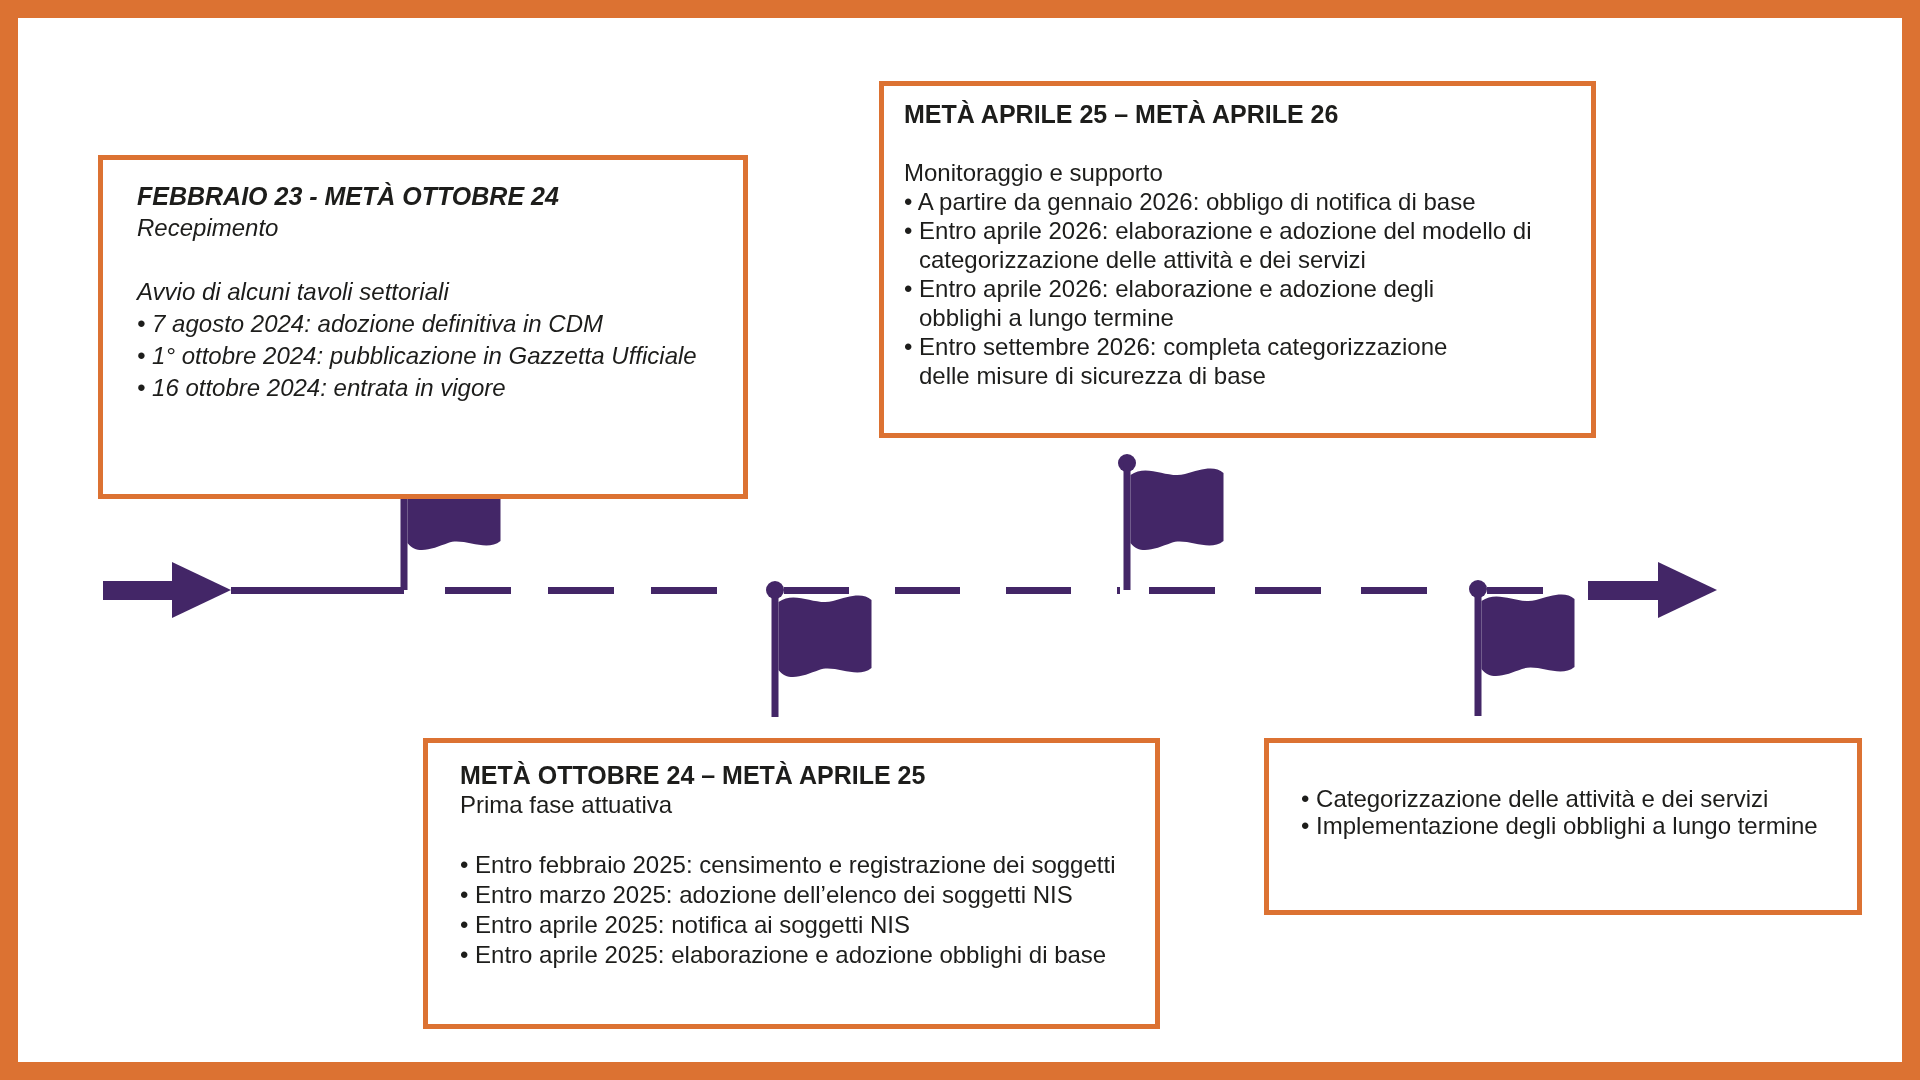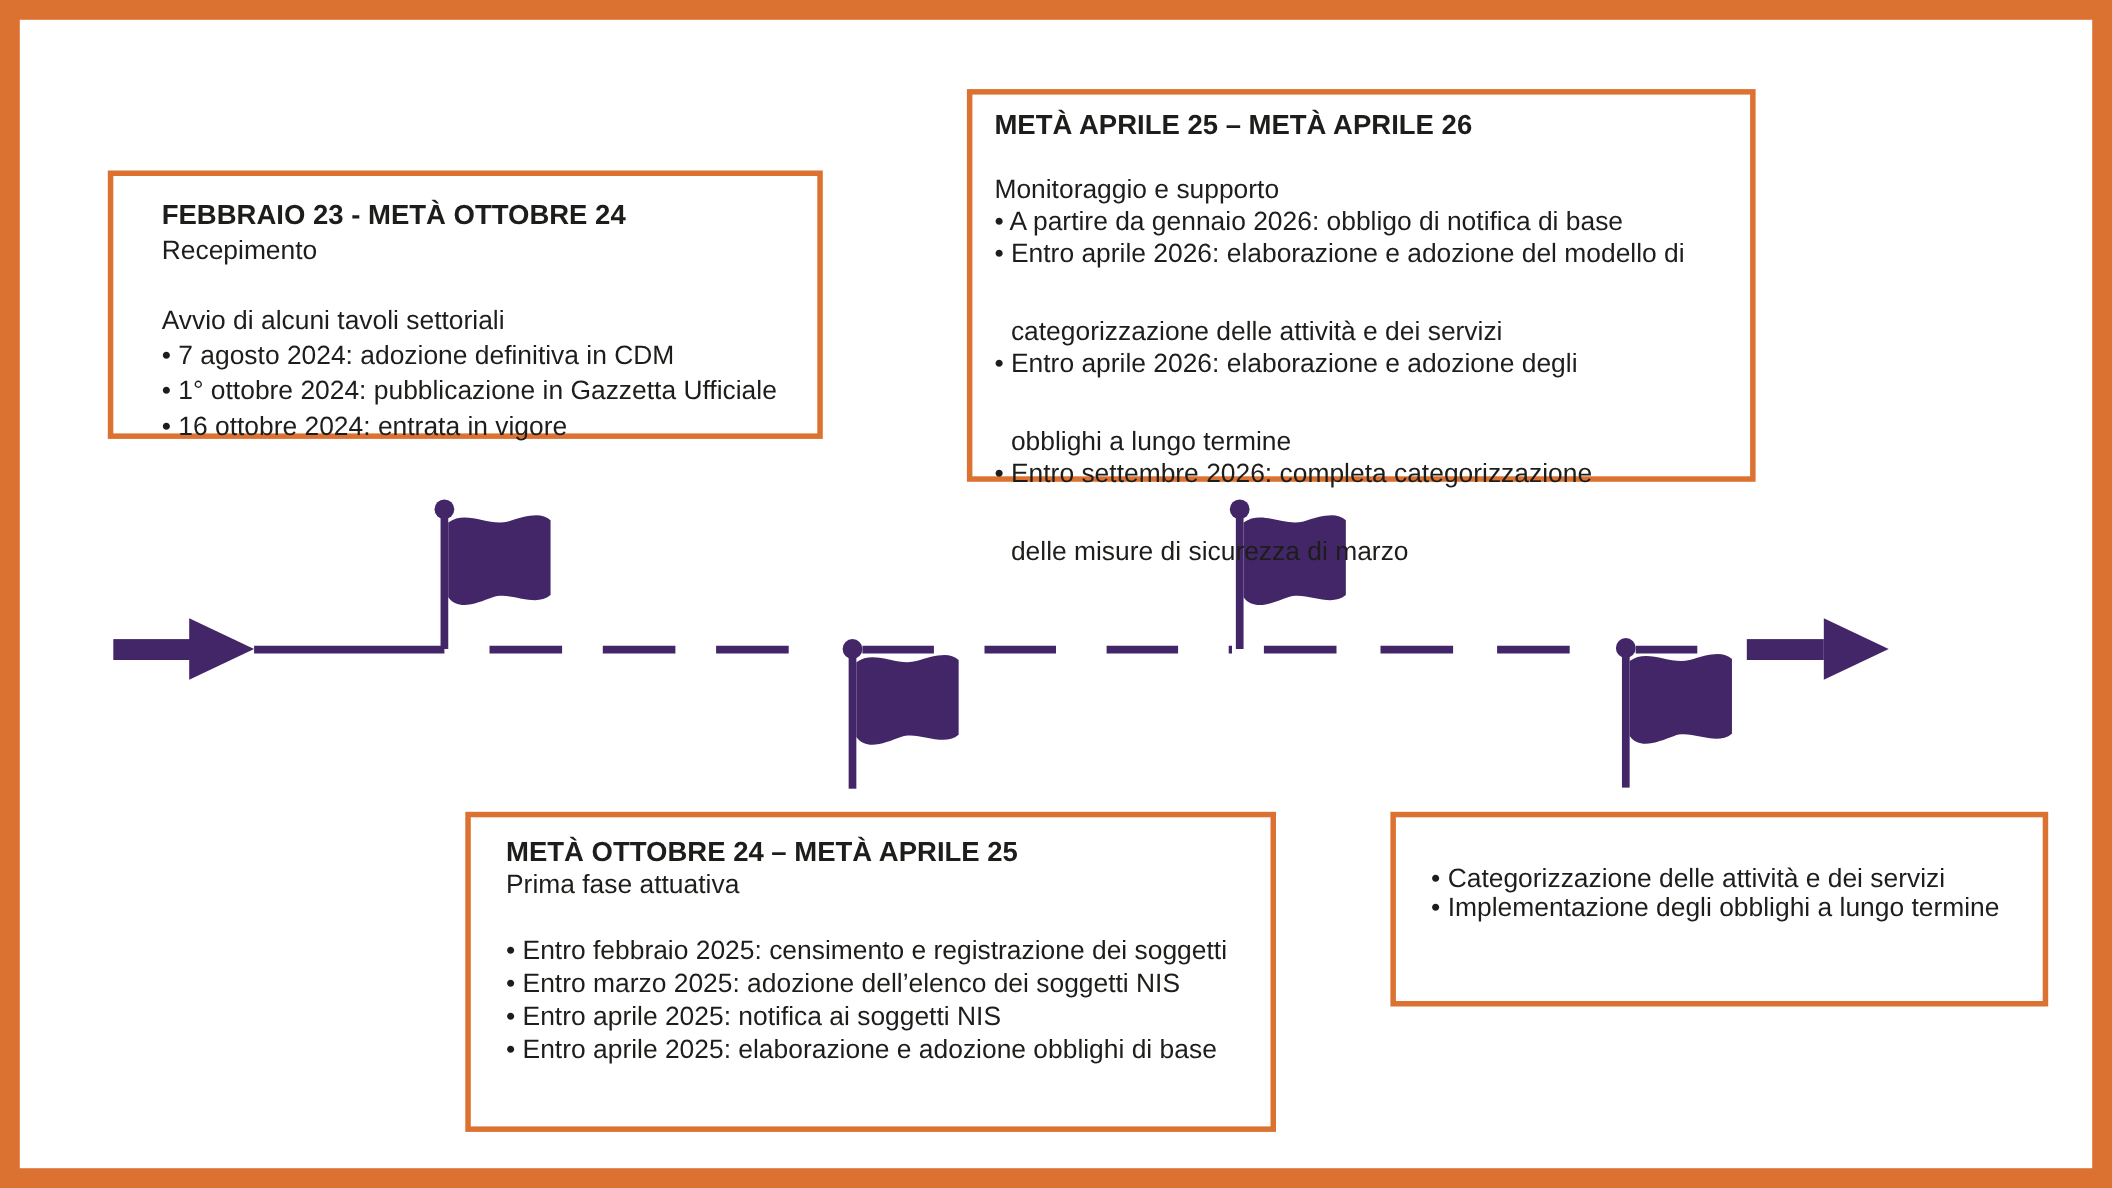--- a/index.html
+++ b/index.html
@@ -26,23 +26,23 @@
   
   .phase-box{
     position:absolute;
     box-sizing:border-box;
     border:5px solid #dc7232;
     background:#ffffff;
   }
   .phase-box .title{font-weight:bold;font-size:25px;}
   .phase-box .line,.phase-box .title{white-space:nowrap;}
   .phase-box .line{font-size:24px;}
-  .phase-box .cont{padding-left:15px;margin-top:42px;}
+  .phase-box .cont{padding-left:15px;}
 
-  #box1{left:98px;top:155px;width:650px;height:244px;padding:20px 8px 0 44px;}
+  #box1{left:98px;top:155px;width:650px;height:344px;padding:20px 8px 0 34px;font-style:italic;}
   #box1 .line,#box1 .title,#box1 .spacer{line-height:32px;height:32px;}
 
   #box2{left:879px;top:81px;width:717px;height:357px;padding:14px 8px 0 20px;}
   #box2 .line,#box2 .title,#box2 .spacer{line-height:29px;height:29px;}
 
   #box3{left:423px;top:738px;width:737px;height:291px;padding:17px 8px 0 32px;}
   #box3 .line,#box3 .title,#box3 .spacer{line-height:30px;height:30px;}
 
   #box4{left:1264px;top:738px;width:598px;height:177px;padding:15px 8px 0 32px;}
   #box4 .line,#box4 .title,#box4 .spacer{line-height:27px;height:27px;}
@@ -104,21 +104,21 @@
   <section class="phase-box" id="box2">
     <div class="title">METÀ APRILE 25 – METÀ APRILE 26</div>
     <div class="spacer"></div>
     <div class="line">Monitoraggio e supporto</div>
     <div class="line">• A partire da gennaio 2026: obbligo di notifica di base</div>
     <div class="line">• Entro aprile 2026: elaborazione e adozione del modello di</div>
     <div class="line cont">categorizzazione delle attività e dei servizi</div>
     <div class="line">• Entro aprile 2026: elaborazione e adozione degli</div>
     <div class="line cont">obblighi a lungo termine</div>
     <div class="line">• Entro settembre 2026: completa categorizzazione</div>
-    <div class="line cont">delle misure di sicurezza di marzo</div>
+    <div class="line cont">delle misure di sicurezza di base</div>
   </section>
 
   <section class="phase-box" id="box3">
     <div class="title">METÀ OTTOBRE 24 – METÀ APRILE 25</div>
     <div class="line">Prima fase attuativa</div>
     <div class="spacer"></div>
     <div class="line">• Entro febbraio 2025: censimento e registrazione dei soggetti</div>
     <div class="line">• Entro marzo 2025: adozione dell’elenco dei soggetti NIS</div>
     <div class="line">• Entro aprile 2025: notifica ai soggetti NIS</div>
     <div class="line">• Entro aprile 2025: elaborazione e adozione obblighi di base</div>

